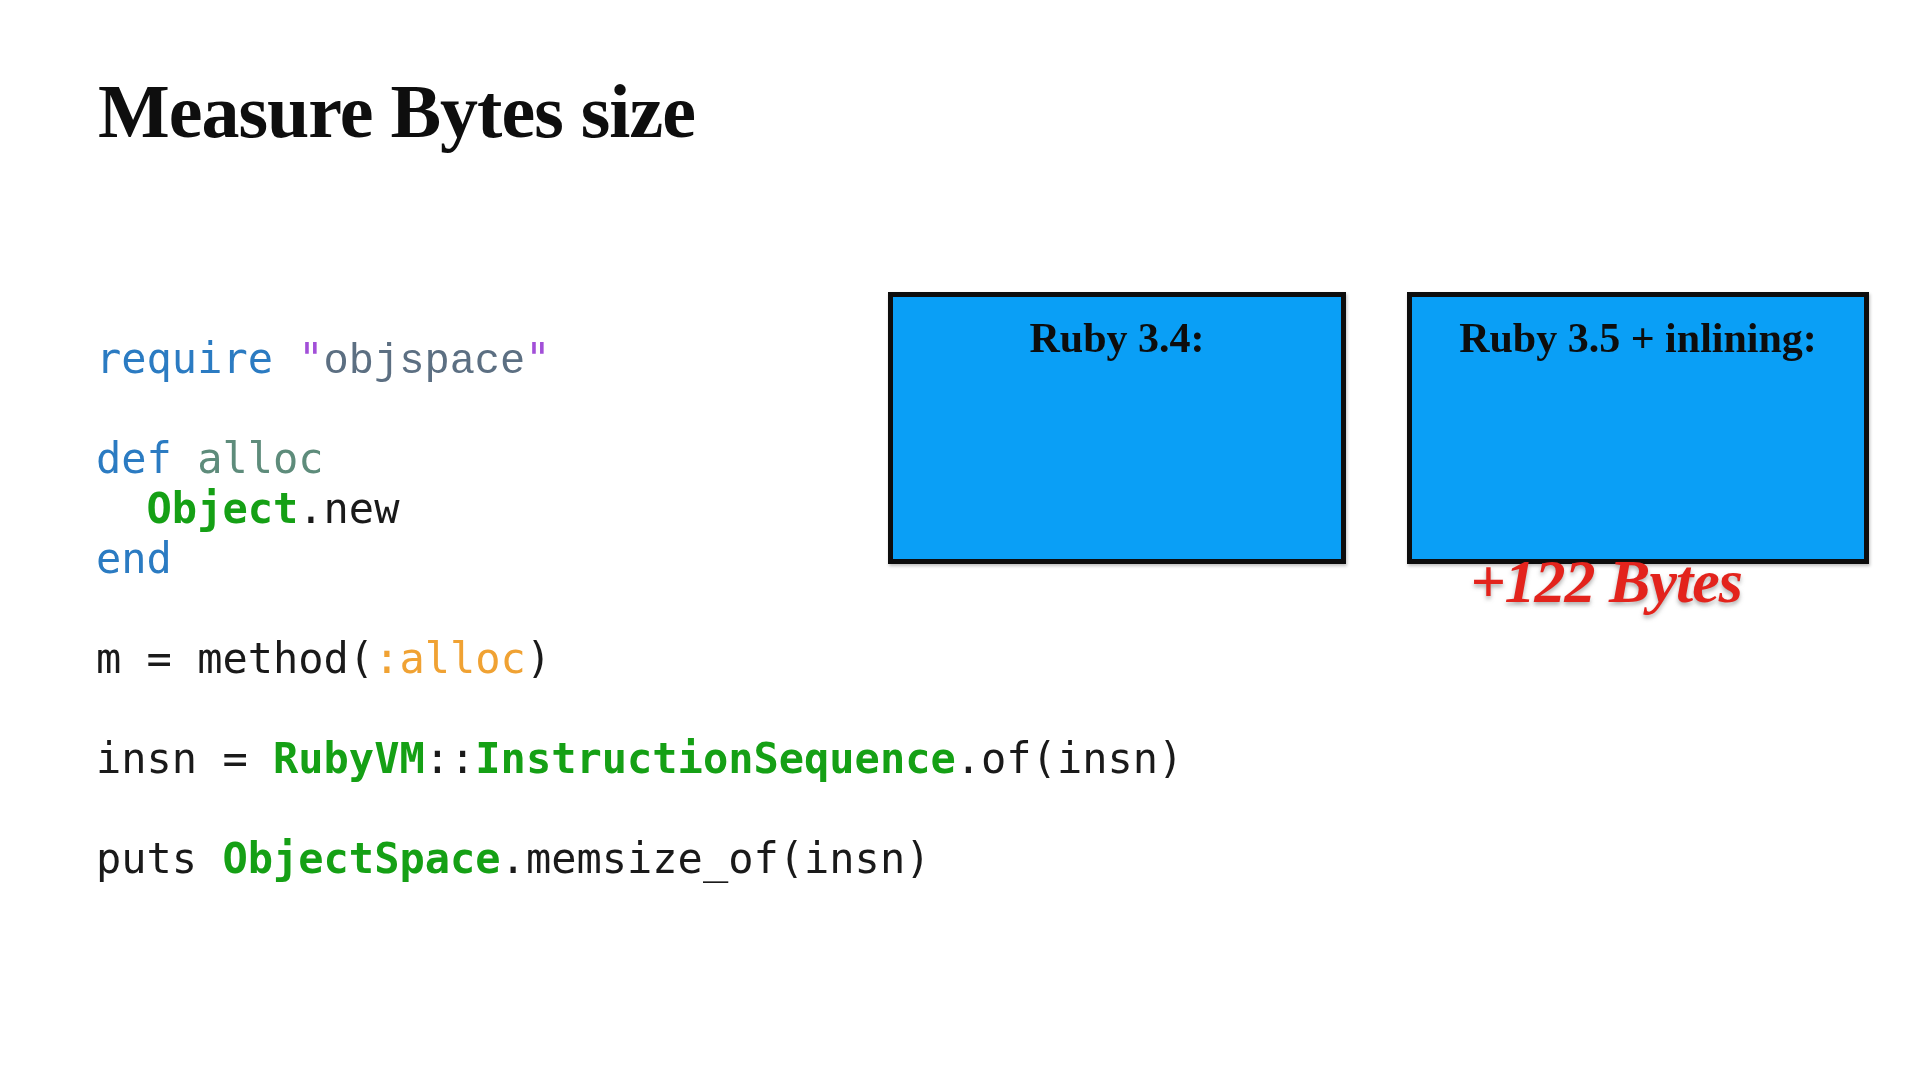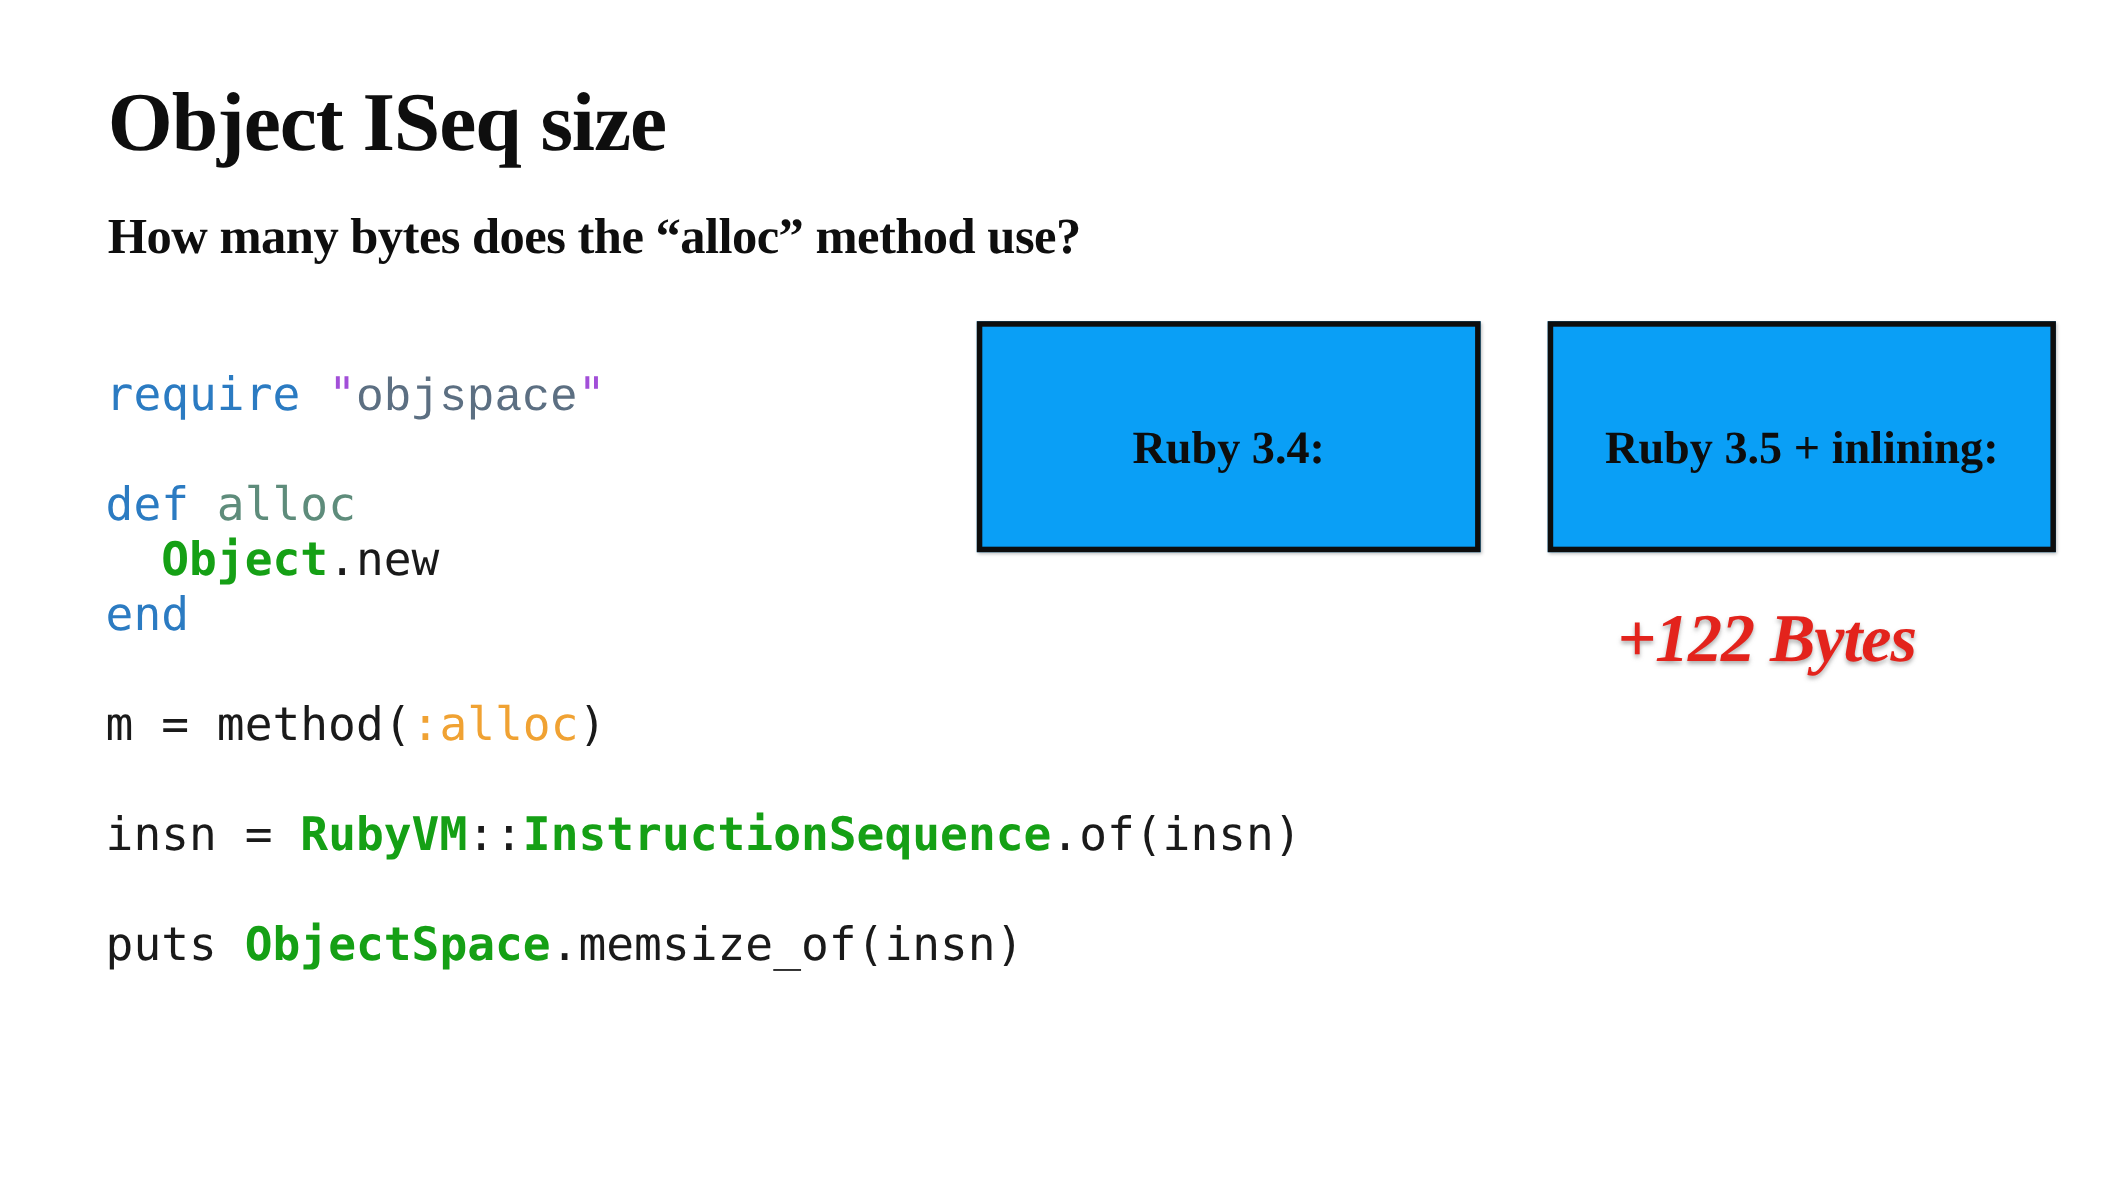--- a/index.html
+++ b/index.html
@@ -33,26 +33,26 @@
   }
   .code-line { height: 50px; }
   .tok-kw    { color: var(--code-keyword, #2b7bc2); }
   .tok-mdef  { color: var(--code-methoddef, #5e8c7b); }
   .tok-q     { color: var(--code-quote, #a24fd8); }
   .tok-str   { color: var(--code-string, #5c6f82); font-family: Liberation Mono, monospace; }
   .tok-const { color: var(--code-constant, #15a015); font-weight: bold; }
   .tok-sym   { color: var(--code-symbol, #f0a233); }
   .tok-pl    { color: var(--code-plain, #1a1a1a); }
   .size-box {
-    position: absolute; top: 292px; height: 210px;
+    position: absolute; top: 292px; height: 272px;
     background: var(--box-fill, #0a9ff6);
     border: 5px solid var(--box-border, #0d0d0d);
     box-shadow: 1px 2px 3px rgba(0,0,0,0.25);
-    display: flex; flex-direction: column; justify-content: center;
-    text-align: center; padding-top: 22px;
+    display: flex; flex-direction: row; justify-content: center;
+    text-align: center; padding-top: 10px;
   }
   .size-box .line {
     font-size: 42px; font-weight: bold; color: #0d0d0d;
     line-height: 63px;
     font-family: "Liberation Serif", serif;
   }
   .box-ruby34 { left: 888px; width: 458px; }
   .box-ruby35 { left: 1375px; width: 462px; margin-left: 32px; }
   .delta {
     position: absolute; left: 1375px; width: 462px; top: 546px;
@@ -63,23 +63,22 @@
     font-family: "Liberation Serif", serif;
     letter-spacing: -1px;
     font-style: italic;
   }
 </style>
 </head>
 <body>
 
 <div class="slide">
 
-  <h1 class="title">Object ISeq size</h1>
+  <h1 class="title">Measure Bytes size</h1>
 
-  <h2 class="subtitle">How many bytes does the “alloc” method use?</h2>
 
   <pre class="code" id="code-block"><div class="code-line"><span class="tok-kw">require</span><span class="tok-pl"> </span><span class="tok-q">"</span><span class="tok-str">objspace</span><span class="tok-q">"</span></div><div class="code-line"> </div><div class="code-line"><span class="tok-kw">def</span><span class="tok-pl"> </span><span class="tok-mdef">alloc</span></div><div class="code-line"><span class="tok-pl">  </span><span class="tok-const">Object</span><span class="tok-pl">.new</span></div><div class="code-line"><span class="tok-kw">end</span></div><div class="code-line"> </div><div class="code-line"><span class="tok-pl">m = method(</span><span class="tok-sym">:alloc</span><span class="tok-pl">)</span></div><div class="code-line"> </div><div class="code-line"><span class="tok-pl">insn = </span><span class="tok-const">RubyVM</span><span class="tok-pl">::</span><span class="tok-const">InstructionSequence</span><span class="tok-pl">.of(insn)</span></div><div class="code-line"> </div><div class="code-line"><span class="tok-pl">puts </span><span class="tok-const">ObjectSpace</span><span class="tok-pl">.memsize_of(insn)</span></div></pre>
 
   <div class="size-box box-ruby34">
     <div class="line">Ruby 3.4:</div>
   </div>
 
   <div class="size-box box-ruby35">
     <div class="line">Ruby 3.5 + inlining:</div>
   </div>

